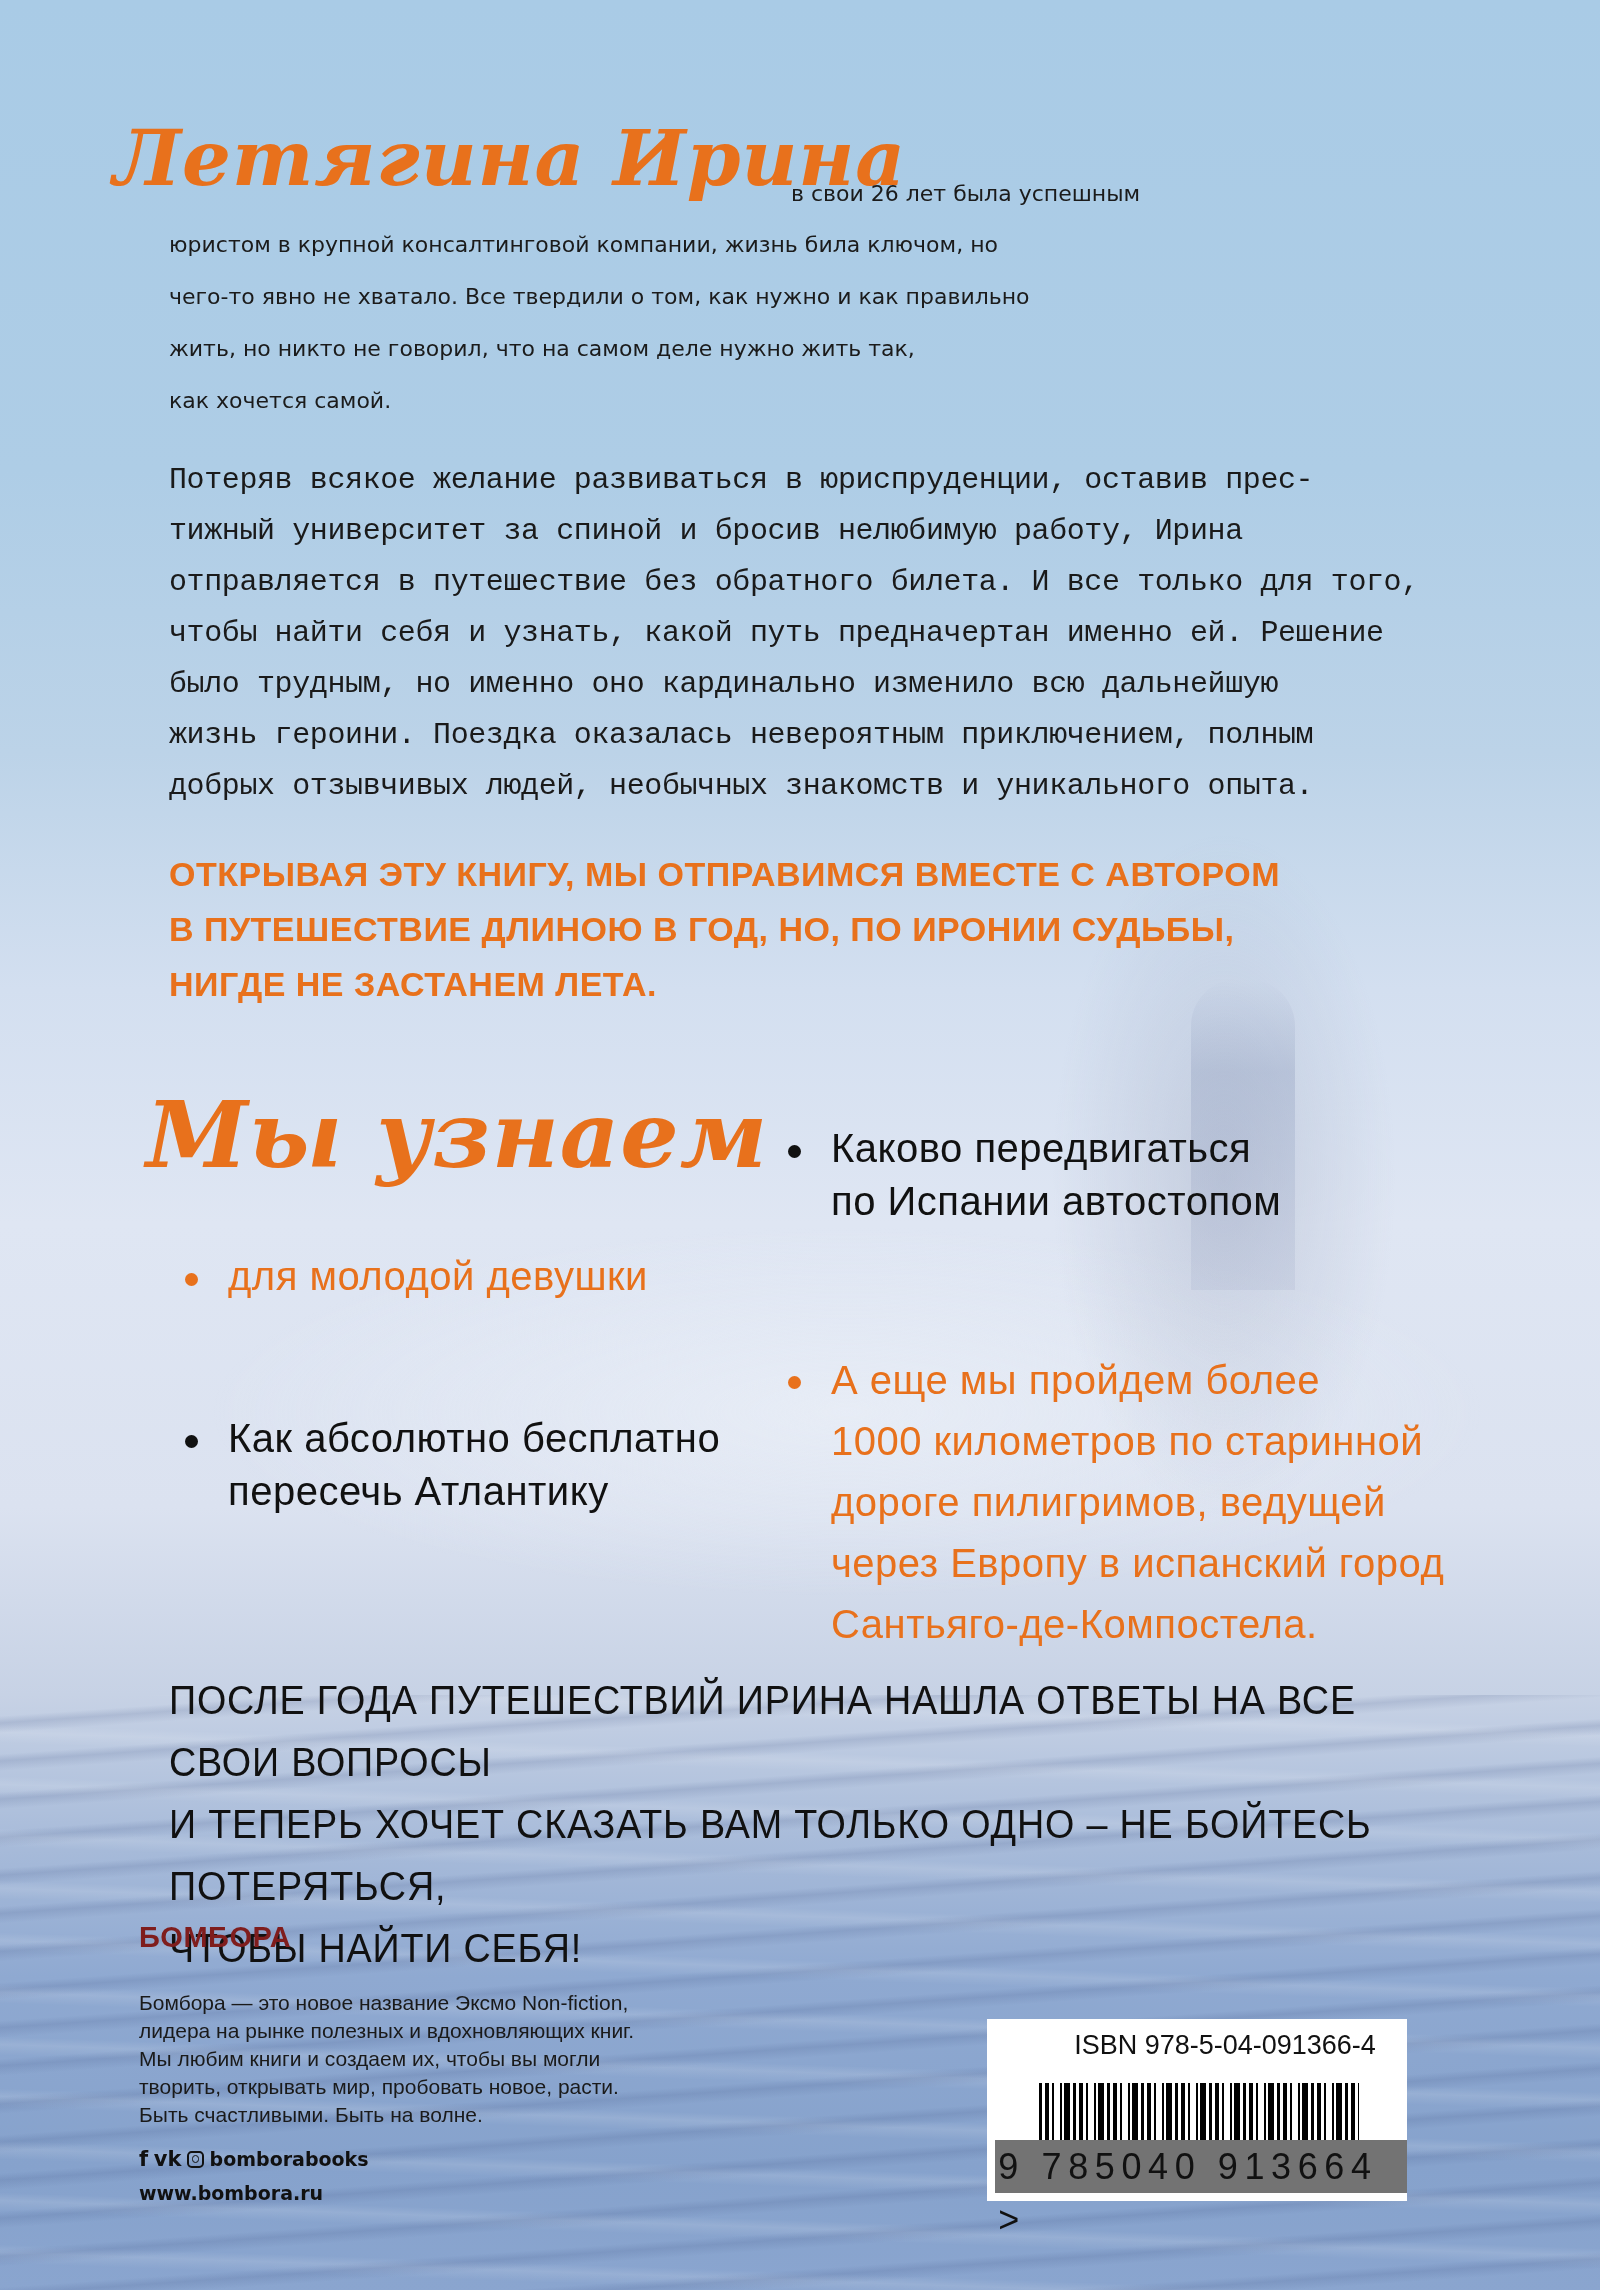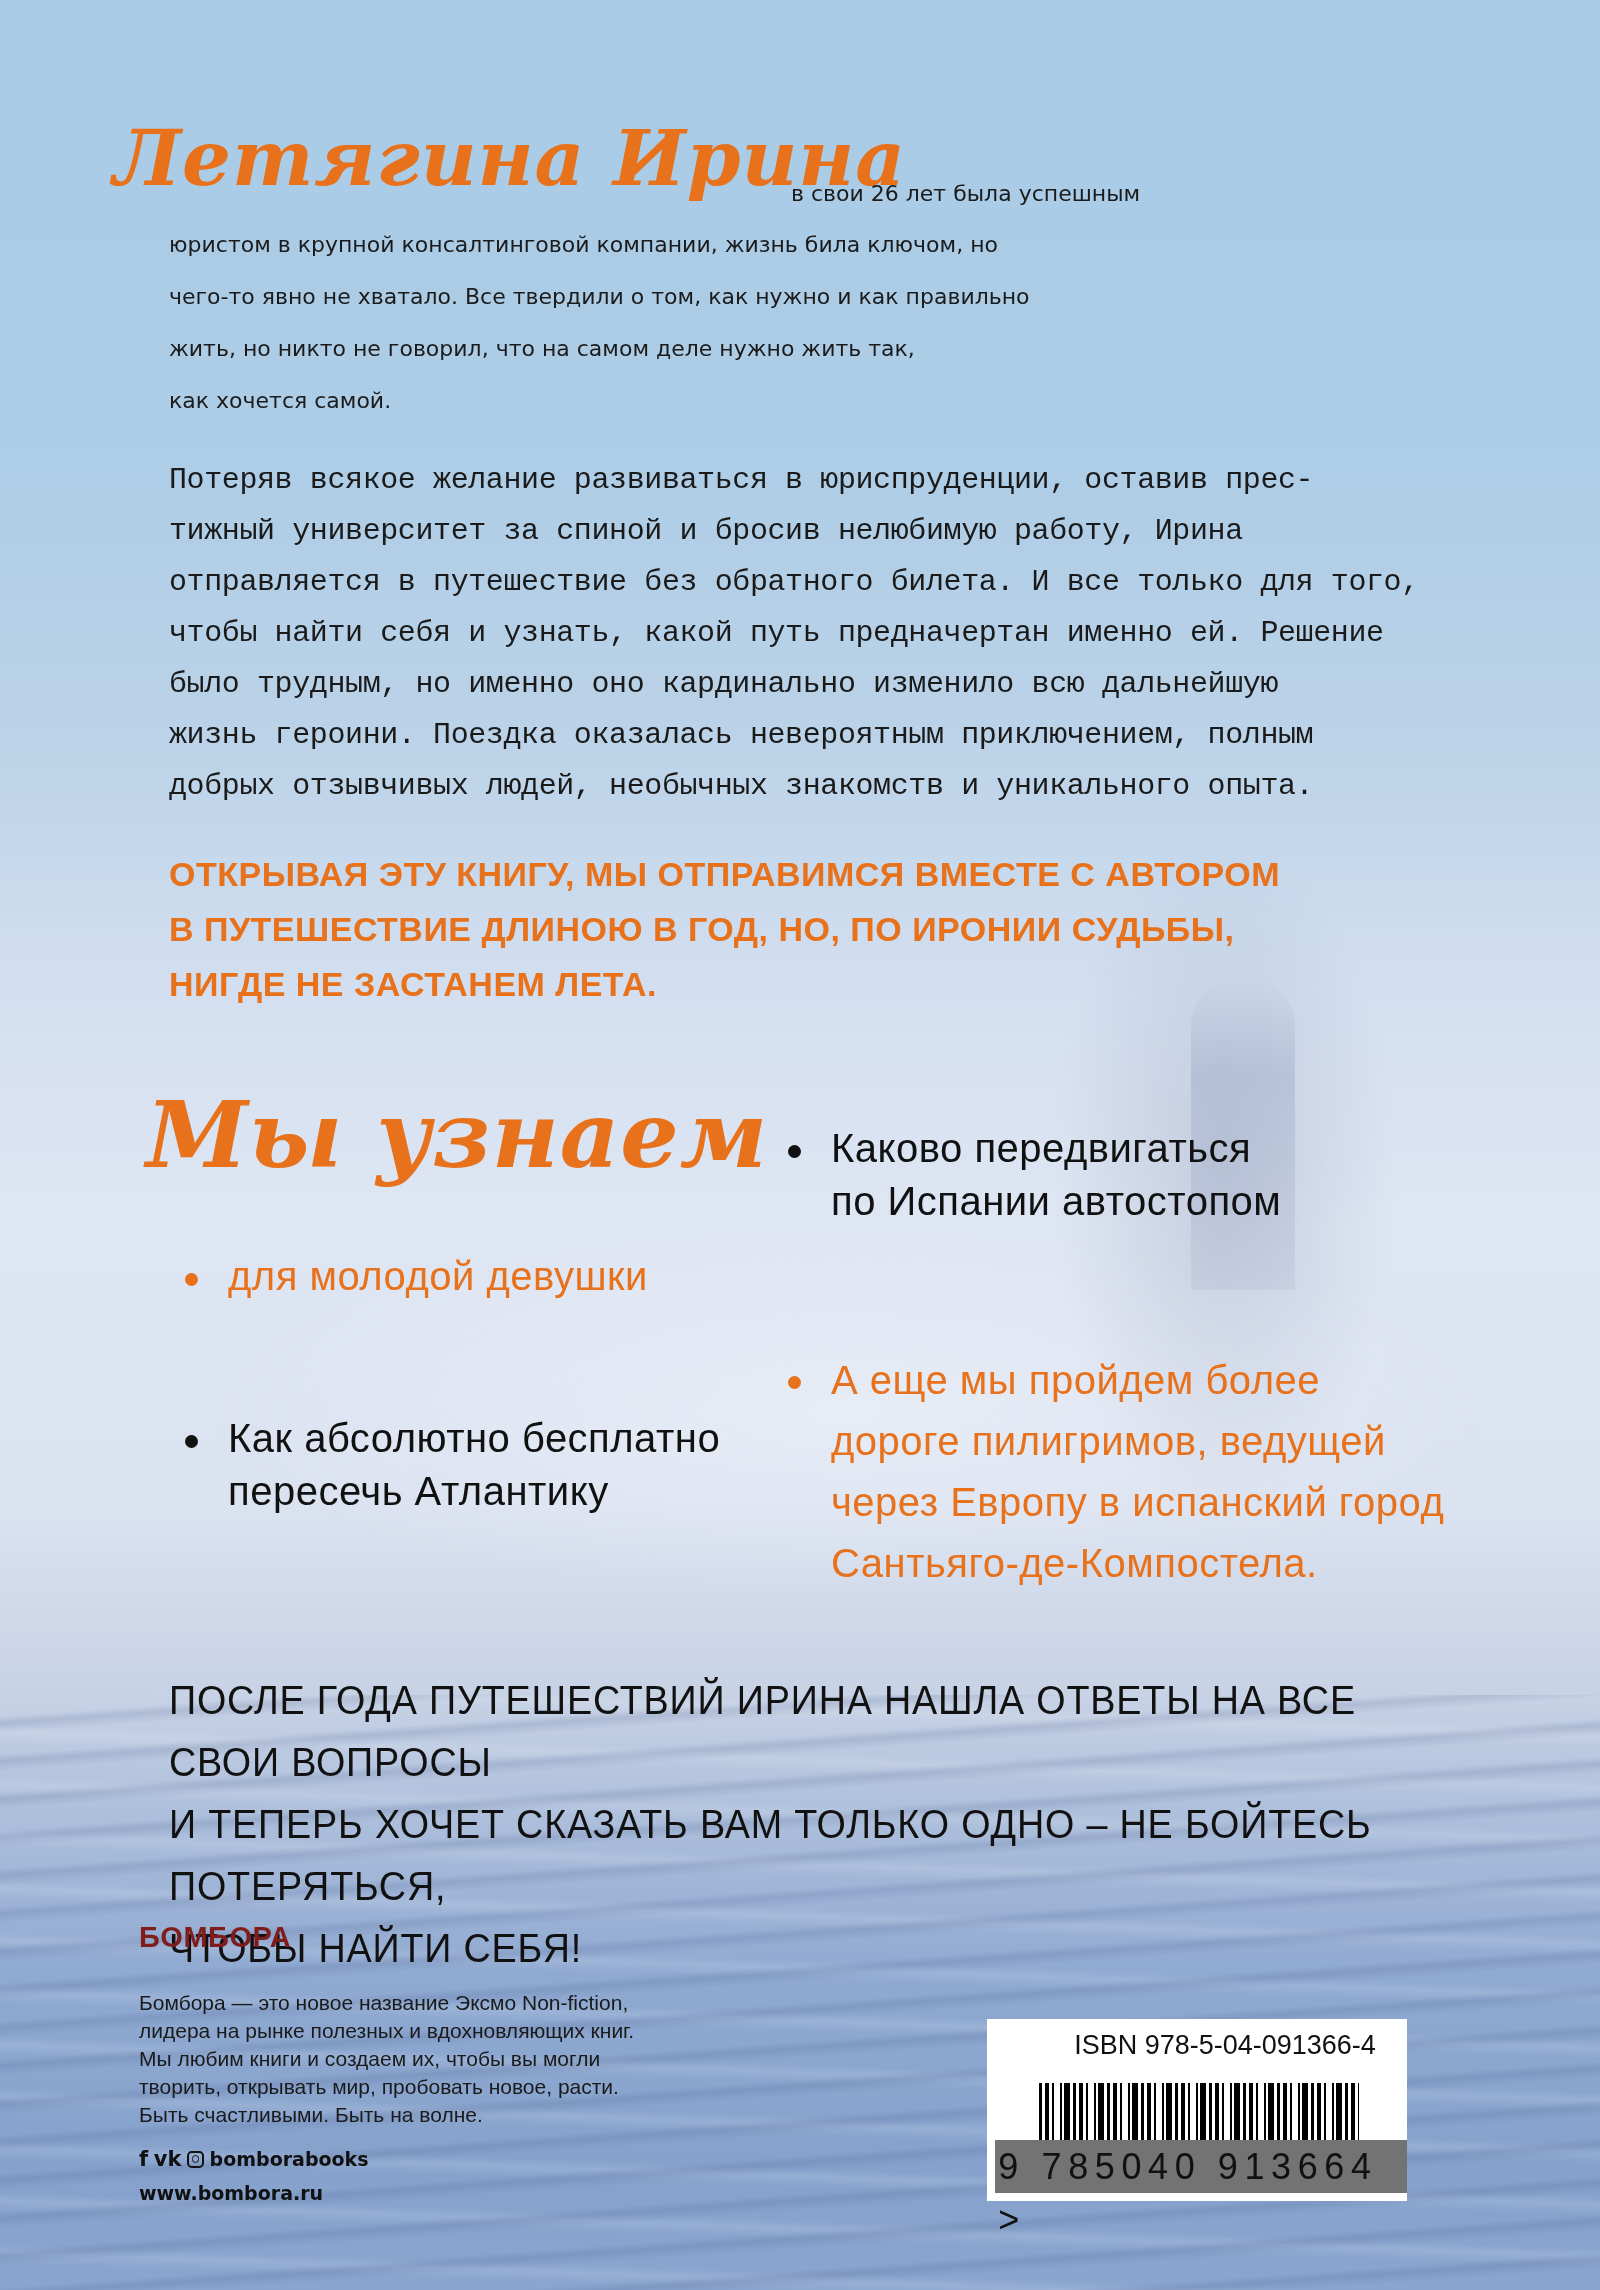--- a/index.html
+++ b/index.html
@@ -146,20 +146,21 @@
 <div class="bullet black b2">
   <div>Как абсолютно бесплатно</div>
   <div>пересечь Атлантику</div>
 </div>
 <div class="bullet black b3">
   <div>Каково передвигаться</div>
   <div>по Испании автостопом</div>
 </div>
 <div class="bullet orange b4">
   <div>А еще мы пройдем более</div>
+  <div>1000 километров по старинной</div>
   <div>дороге пилигримов, ведущей</div>
   <div>через Европу в испанский город</div>
   <div>Сантьяго-де-Компостела.</div>
 </div>
 
 <div class="abs closing">
   <div>После года путешествий Ирина нашла ответы на все свои вопросы</div>
   <div>и теперь хочет сказать вам только одно – не бойтесь потеряться,</div>
   <div>чтобы найти себя!</div>
 </div>

